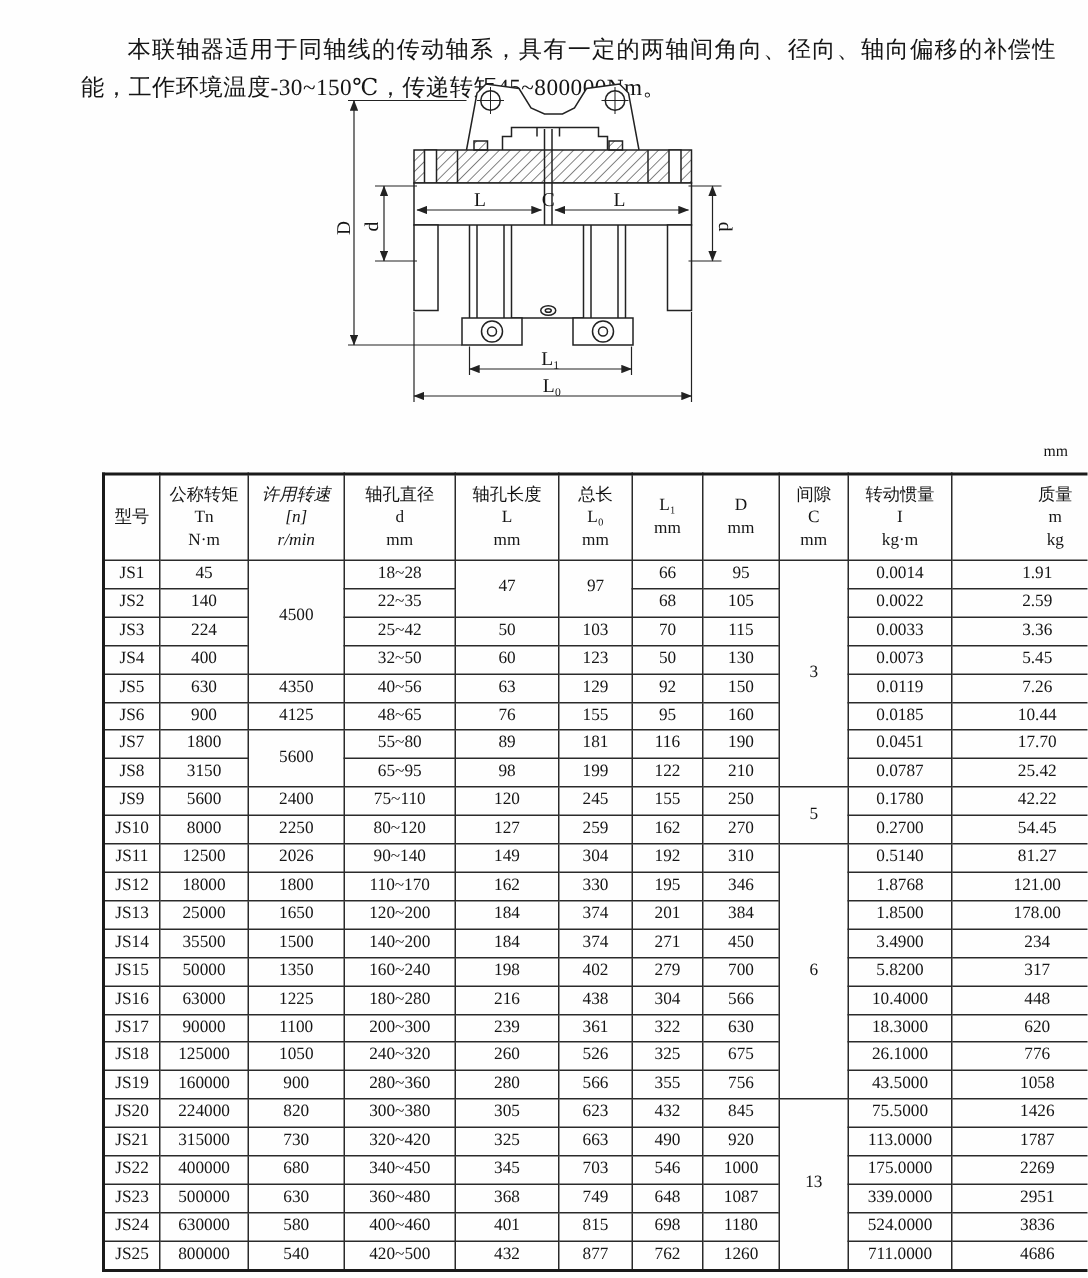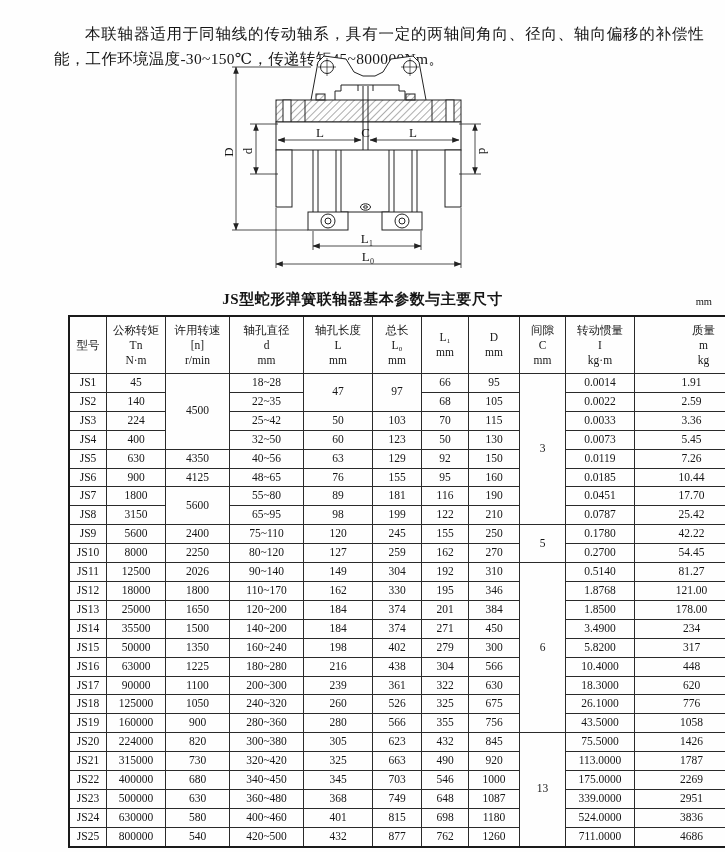--- a/index.html
+++ b/index.html
@@ -135,30 +135,29 @@
         <text class="dim-label" x="145.5" y="87" text-anchor="middle">C</text>
         <text class="dim-label" x="193" y="87" text-anchor="middle">L</text>
         <text class="dim-label" x="259" y="101" text-anchor="middle" transform="rotate(90 259 101)">d</text>
         <text class="dim-label" x="147" y="193" text-anchor="middle">L₁</text>
         <text class="dim-label" x="148" y="211" text-anchor="middle">L₀</text>
       </g>
     </svg>
   </div>
 
   <div class="title-row">
-    <div class="table-title">JS型蛇形弹簧联轴器基本参数与主要尺寸</div>
     <div class="unit-note">mm</div>
   </div>
 
   <table class="params">
     <thead>
       <tr id="head-row">
           <th style="width: 36px;">型号</th>
           <th style="width: 58px;">公称转矩<br>Tn<br>N·m</th>
-          <th style="width: 63px;">许用转速<br>[n]<br>r/min</th>
+          <th style="width: 63px; font-style: italic;">许用转速<br>[n]<br>r/min</th>
           <th style="width: 73px;">轴孔直径<br>d<br>mm</th>
           <th style="width: 68px;">轴孔长度<br>L<br>mm</th>
           <th style="width: 48px;">总长<br>L₀<br>mm</th>
           <th style="width: 46px;">L₁<br>mm</th>
           <th style="width: 50px;">D<br>mm</th>
           <th style="width: 45px;">间隙<br>C<br>mm</th>
           <th style="width: 68px;">转动惯量<br>I<br>kg·m</th>
           <th style="width: 89px; padding-left: 24px;">质量<br>m<br>kg</th>
         </tr>
     </thead>
@@ -329,21 +328,21 @@
           <td>234</td>
         </tr>
         <tr>
           <td>JS15</td>
           <td>50000</td>
           <td>1350</td>
           <td>160~240</td>
           <td>198</td>
           <td>402</td>
           <td>279</td>
-          <td>300</td>
+          <td>700</td>
           <td>5.8200</td>
           <td>317</td>
         </tr>
         <tr>
           <td>JS16</td>
           <td>63000</td>
           <td>1225</td>
           <td>180~280</td>
           <td>216</td>
           <td>438</td>

